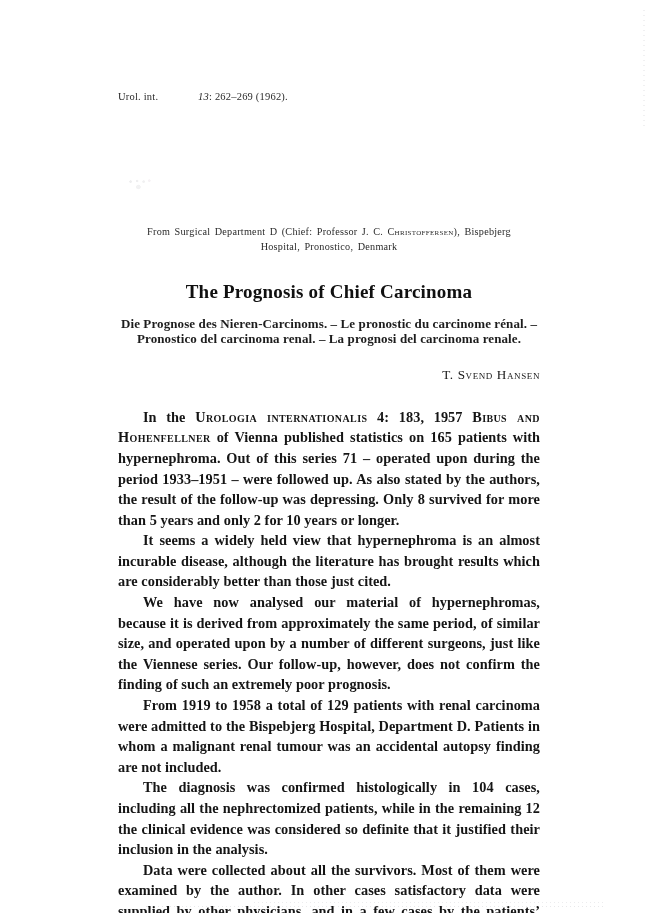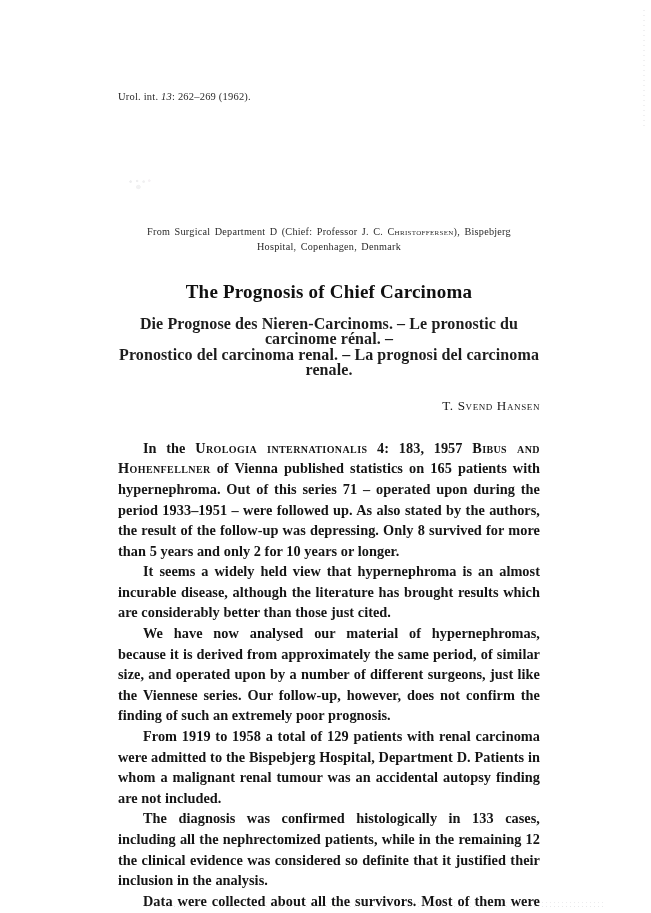--- a/index.html
+++ b/index.html
@@ -26,20 +26,21 @@
     position: absolute;
     left: 118px;
     top: 91px;
     font-size: 10.5px;
     letter-spacing: 0.2px;
     color: #2b2b2b;
     white-space: nowrap;
   }
   .citation .vol {
     font-style: italic;
+    margin-left: 37px;
   }
   
   .smudge {
     position: absolute;
     left: 128px;
     top: 178px;
     width: 26px;
     height: 12px;
     background:
       radial-gradient(circle at 10% 30%, rgba(120,120,130,0.13) 0 1px, transparent 1.6px),
@@ -71,21 +72,21 @@
   .title {
     text-align: center;
     font-size: 19px;
     font-weight: bold;
     letter-spacing: 0.2px;
     margin-top: 27px;
     color: #101010;
   }
   .subtitle {
     text-align: center;
-    font-size: 16px;
+    font-size: 13px;
     font-weight: bold;
     line-height: 15.5px;
     margin-top: 10px;
     color: #1d1d1d;
     letter-spacing: 0.1px;
   }
   .byline {
     text-align: right;
     font-size: 13.2px;
     font-variant: small-caps;
@@ -162,39 +163,39 @@
     <span>Urol. int. </span><span class="vol">13</span><span>: 262–269 (1962).</span>
   </div>
 
   <div class="smudge"></div>
 
   <div class="column">
 
     <div class="affiliation">
       <span>From Surgical Department D (Chief: Professor J. C. </span><span class="sc">Christoffersen</span><span>), Bispebjerg</span>
       <br>
-      <span>Hospital, Copenhagen, Denmark</span>
+      <span>Hospital, Pronostico, Denmark</span>
     </div>
 
     <h1 class="title">The Prognosis of Chief Carcinoma</h1>
 
     <div class="subtitle">
       <span>Die Prognose des Nieren-Carcinoms. – Le pronostic du carcinome rénal. –</span>
       <br>
       <span>Pronostico del carcinoma renal. – La prognosi del carcinoma renale.</span>
     </div>
 
     <div class="byline">T. Svend Hansen</div>
 
     <div class="body">
         <p><span>In the </span><span class="sc">Urologia internationalis</span><span> 4: 183, 1957 </span><span class="sc">Bibus and Hohenfellner</span><span> of Vienna published statistics on 165 patients with hypernephroma. Out of this series 71 – operated upon during the period 1933–1951 – were followed up. As also stated by the authors, the result of the follow-up was depressing. Only 8 survived for more than 5 years and only 2 for 10 years or longer.</span></p>
         <p><span>It seems a widely held view that hypernephroma is an almost incurable disease, although the literature has brought results which are considerably better than those just cited.</span></p>
         <p><span>We have now analysed our material of hypernephromas, because it is derived from approximately the same period, of similar size, and operated upon by a number of different surgeons, just like the Viennese series. Our follow-up, however, does not confirm the finding of such an extremely poor prognosis.</span></p>
         <p><span>From 1919 to 1958 a total of 129 patients with renal carcinoma were admitted to the Bispebjerg Hospital, Department D. Patients in whom a malignant renal tumour was an accidental autopsy finding are not included.</span></p>
-        <p><span>The diagnosis was confirmed histologically in 133 cases, including all the nephrectomized patients, while in the remaining 12 the clinical evidence was considered so definite that it justified their inclusion in the analysis.</span></p>
+        <p><span>The diagnosis was confirmed histologically in 104 cases, including all the nephrectomized patients, while in the remaining 12 the clinical evidence was considered so definite that it justified their inclusion in the analysis.</span></p>
         <p><span>Data were collected about all the survivors. Most of them were examined by the author. In other cases satisfactory data were supplied by other physicians, and in a few cases by the patients’ next-of-kin.</span></p>
       </div>
 
   </div>
 
   <div class="edge-line-2"></div>
   <div class="edge-line"></div>
 
 </div>
 

